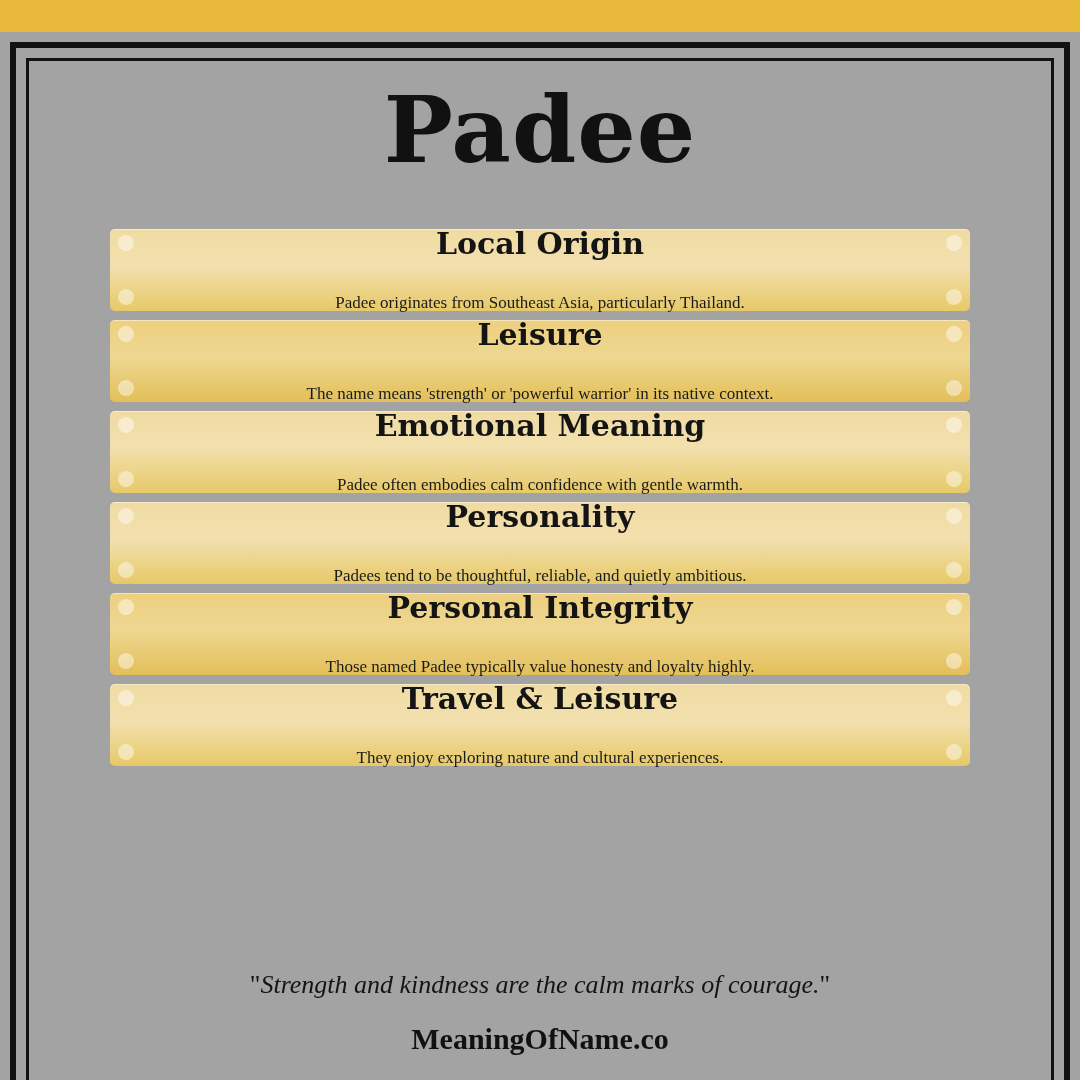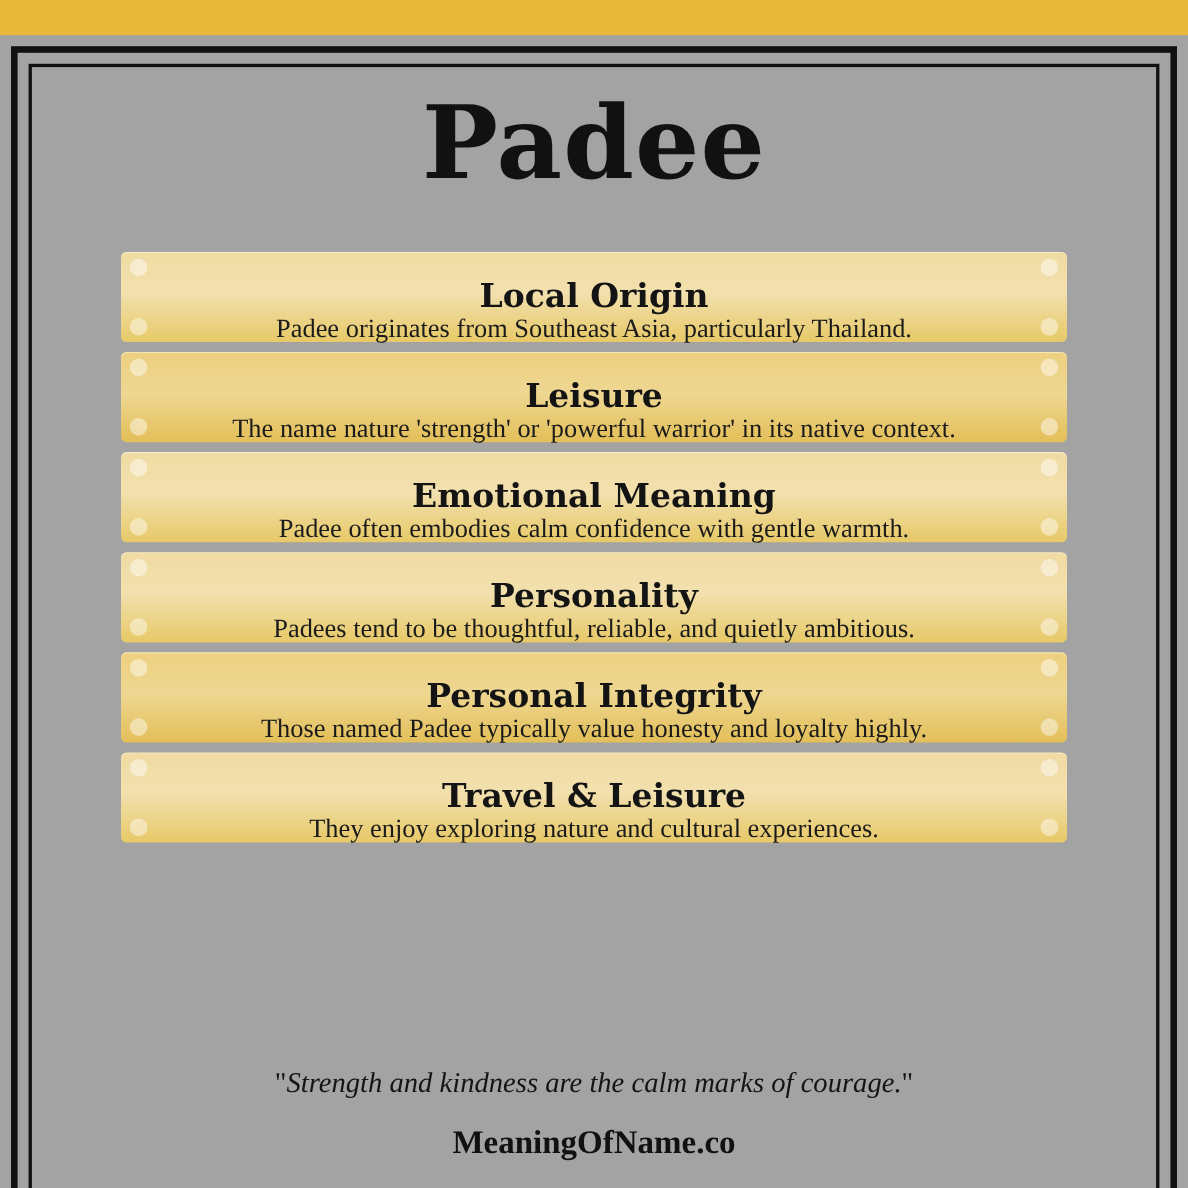--- a/index.html
+++ b/index.html
@@ -80,21 +80,21 @@
     position: relative;
     width: 860px;
     height: 82px;
     margin-bottom: 9px;
     background: linear-gradient(180deg, #f0dba2 0%, #f2e0ae 45%, #e7c967 100%);
     border-radius: 5px;
     box-sizing: border-box;
     display: flex;
     flex-direction: column;
     align-items: center;
-    justify-content: flex-end;
+    justify-content: space-between;
     box-shadow: 0 1px 0 rgba(255,255,255,0.45) inset;
   }
   .card.alt {
     background: linear-gradient(180deg, #edd07f 0%, #eed792 45%, #e3bf58 100%);
   }
 
   
   .rivet {
     position: absolute;
     width: 16px;
@@ -110,21 +110,21 @@
   .card-title {
     font-size: 30px;
     font-weight: bold;
     color: #141414;
     line-height: 1.0;
     font-family: "DejaVu Serif", serif;
     position: relative;
     z-index: 2;
   }
   .card-desc {
-    font-size: 24px;
+    font-size: 17px;
     color: #1b1b1b;
     line-height: 1.0;
     margin-top: 2px;
     position: relative;
     z-index: 2;
     font-family: "Liberation Serif", serif;
   }
 
   .footer {
     margin-top: auto;
@@ -170,21 +170,21 @@
         <div class="card-title">Local Origin</div>
         <div class="card-desc">Padee originates from Southeast Asia, particularly Thailand.</div>
       </div>
 
       <div class="card alt">
         <span class="rivet tl"></span>
         <span class="rivet tr"></span>
         <span class="rivet bl"></span>
         <span class="rivet br"></span>
         <div class="card-title">Leisure</div>
-        <div class="card-desc">The name nature 'strength' or 'powerful warrior' in its native context.</div>
+        <div class="card-desc">The name means 'strength' or 'powerful warrior' in its native context.</div>
       </div>
 
       <div class="card">
         <span class="rivet tl"></span>
         <span class="rivet tr"></span>
         <span class="rivet bl"></span>
         <span class="rivet br"></span>
         <div class="card-title">Emotional Meaning</div>
         <div class="card-desc">Padee often embodies calm confidence with gentle warmth.</div>
       </div>

